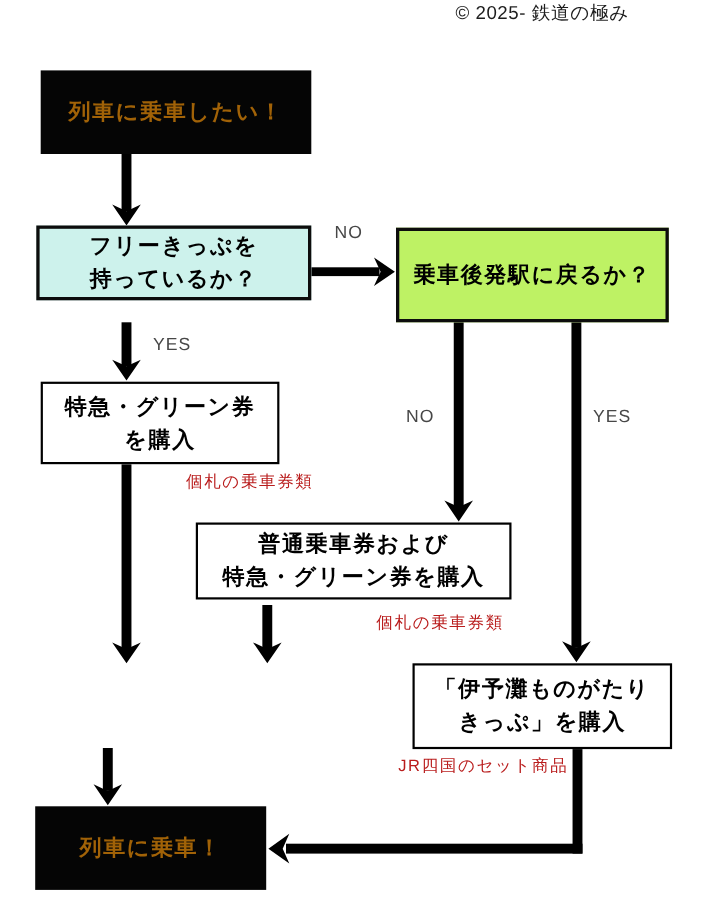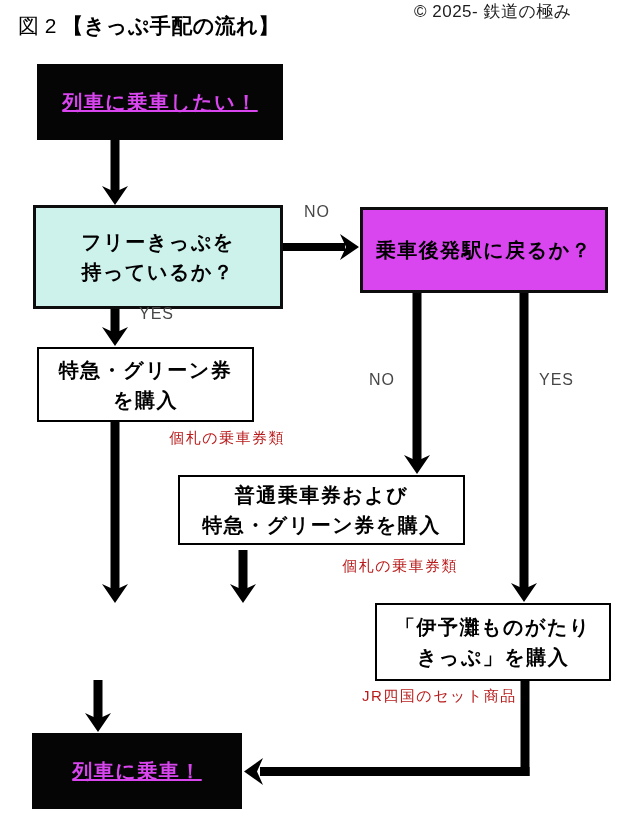--- a/index.html
+++ b/index.html
@@ -2,39 +2,36 @@
 <html><head>
 <meta charset="utf-8">
 <style>
   html,body{margin:0;padding:0;background:#ffffff;}
   .stage{position:relative;width:640px;height:839px;background:#ffffff;overflow:hidden;
          font-family:"Liberation Sans","DejaVu Sans",sans-serif;color:#000;}
   .arrows{position:absolute;left:0;top:0;z-index:1;}
   .node{position:absolute;z-index:2;display:flex;align-items:center;justify-content:center;
         text-align:center;box-sizing:border-box;}
   .node .label{white-space:pre-line;font-weight:bold;font-size:20px;line-height:1.5;letter-spacing:1.5px;}
-  .terminal{background:#050505;color:#d946ef;text-decoration:underline;}
+  .terminal{background:#050505;color:#a16207;}
   .process{background:#ffffff;border:2px solid #000;}
   .decision{border:3px solid #0d0d0d;}
   .edge-label{position:absolute;z-index:2;font-size:16px;color:#474747;letter-spacing:1px;
               font-family:"Liberation Sans",sans-serif;}
   .caption{position:absolute;z-index:2;font-size:15px;color:#b91c1c;letter-spacing:1.5px;}
   .caption.r{text-align:right;}
   .page-header{position:absolute;top:12px;left:18px;z-index:2;font-size:21px;}
   .page-header .t-main{font-weight:bold;letter-spacing:0.5px;}
   .copyright{position:absolute;top:0;left:414px;z-index:2;font-size:17px;color:#1d1d1d;letter-spacing:0.5px;}
 </style>
 </head>
 <body>
 
 <div class="stage">
 
-  <div class="page-header">
-    <span>図 2 </span><span class="t-main">【きっぷ手配の流れ】</span>
-  </div>
   <div class="copyright">© 2025- 鉄道の極み</div>
 
   <svg class="arrows" width="640" height="839" viewBox="0 0 640 839">
     <g fill="#000" stroke="none">
 
       <rect x="110.5" y="140" width="9" height="52"></rect>
       <path d="M102 186 L115 192 L128 186 L115 205 Z"></path>
 
       <rect x="283" y="243" width="62" height="8"></rect>
       <path d="M340 234 L346 247 L340 260 L359 247 Z"></path>
@@ -60,26 +57,26 @@
       <rect x="520.5" y="680" width="9" height="96"></rect>
       <rect x="260" y="767" width="269.5" height="9"></rect>
       <path d="M263 758 L257 771.5 L263 785 L244 771.5 Z"></path>
     </g>
   </svg>
 
   <div class="node terminal" style="left:37px;top:64px;width:246px;height:76px;">
     <span class="label">列車に乗車したい！</span>
   </div>
 
-  <div class="node decision" style="left: 33px; top: 205px; width: 250px; height: 104px; background: rgb(205, 242, 236);">
+  <div class="node decision" style="left: 33px; top: 205px; width: 250px; height: 68px; background: rgb(205, 242, 236);">
     <span class="label">フリーきっぷを
 持っているか？</span>
   </div>
 
-  <div class="node decision" style="left: 360px; top: 207px; width: 248px; height: 86px; background: #d946ef;">
+  <div class="node decision" style="left: 360px; top: 207px; width: 248px; height: 86px; background: #bef264;">
     <span class="label">乗車後発駅に戻るか？</span>
   </div>
 
   <div class="node process" style="left:37px;top:347px;width:217px;height:75px;">
     <span class="label">特急・グリーン券
 を購入</span>
   </div>
 
   <div class="node process" style="left:178px;top:475px;width:287px;height:70px;">
     <span class="label">普通乗車券および

